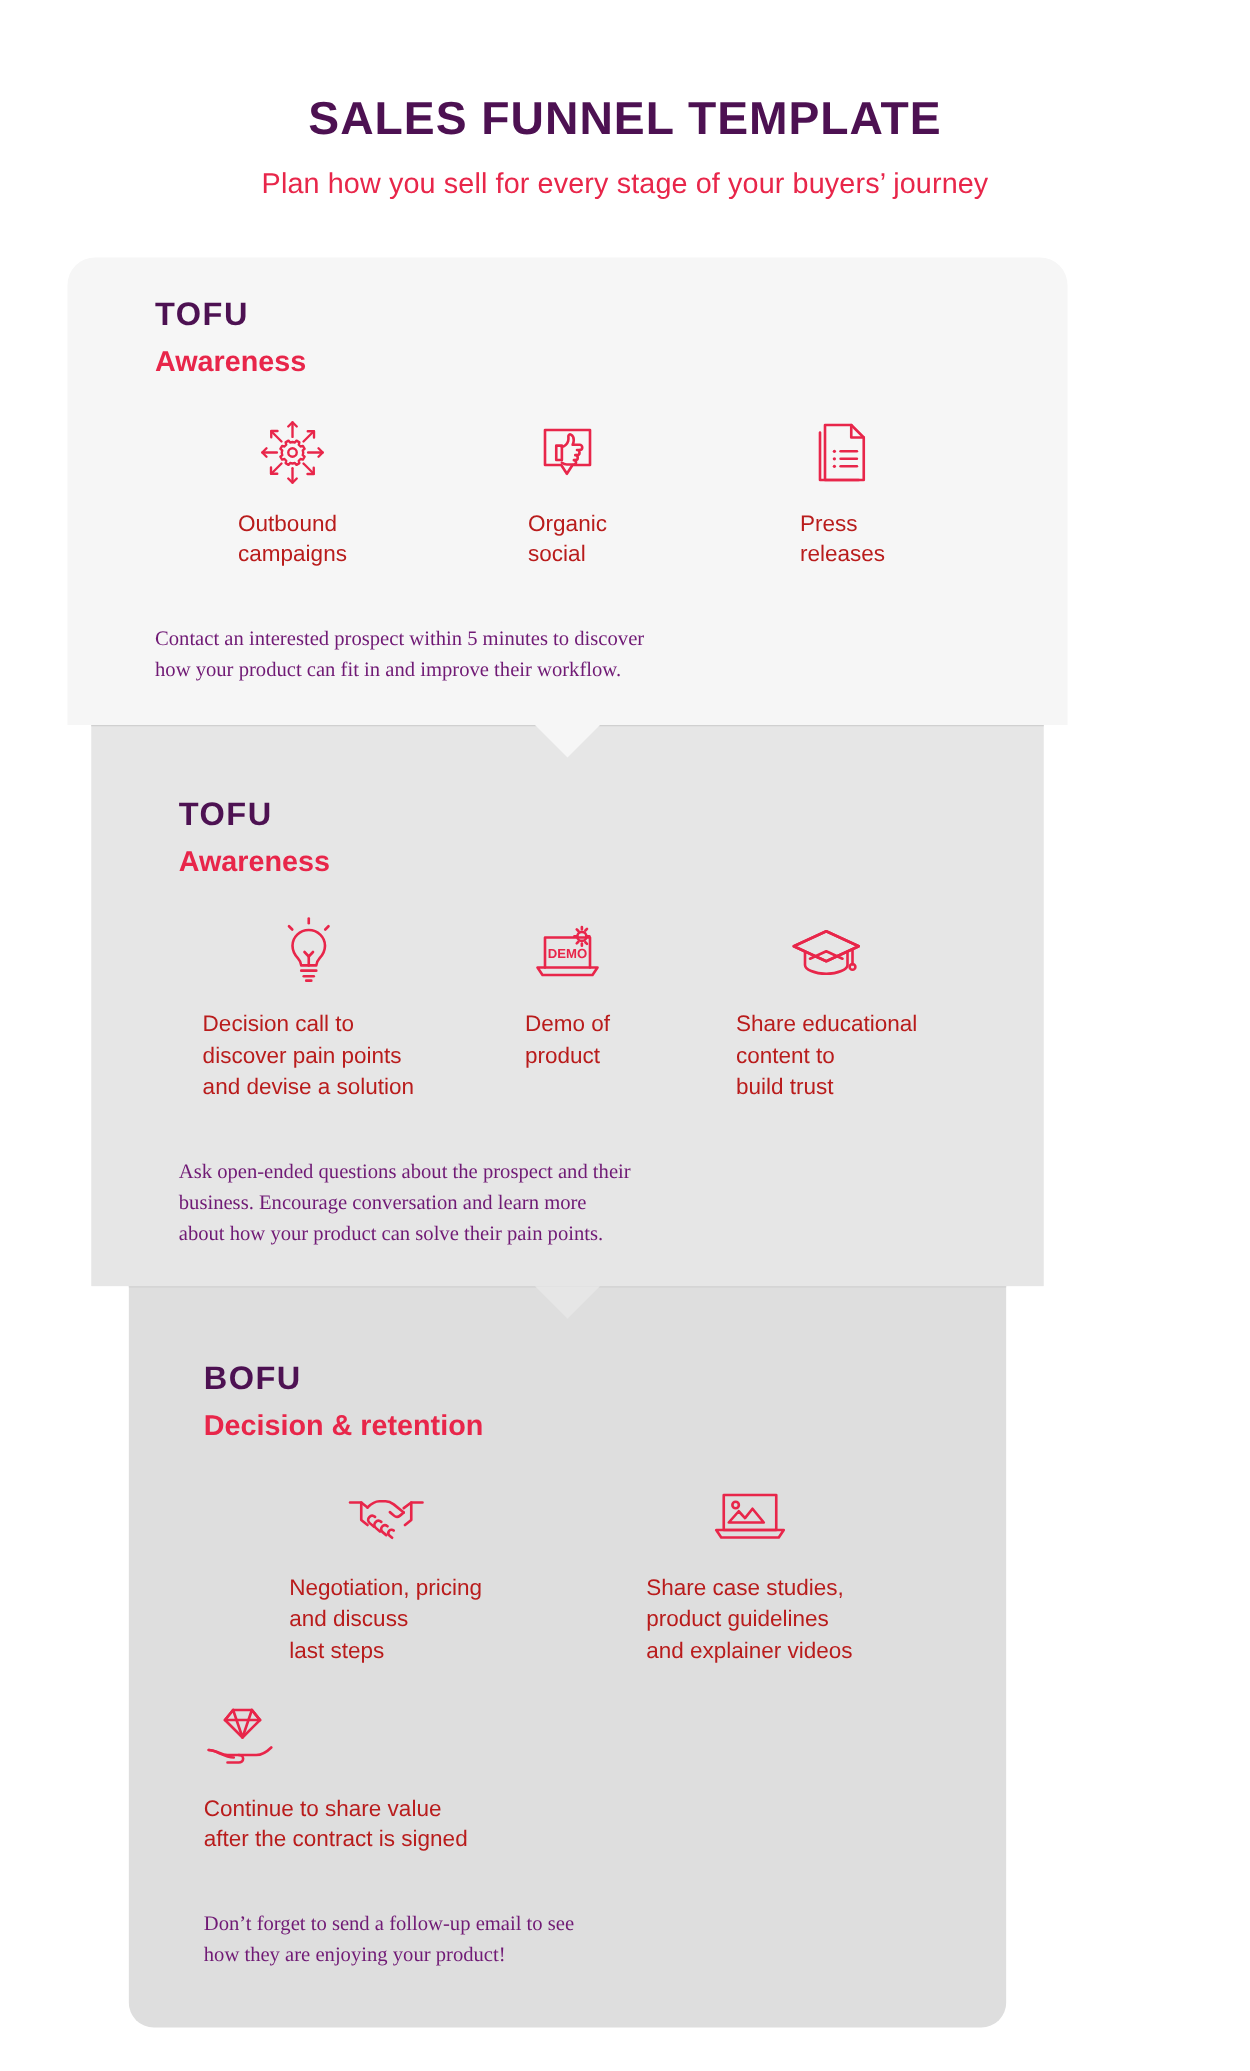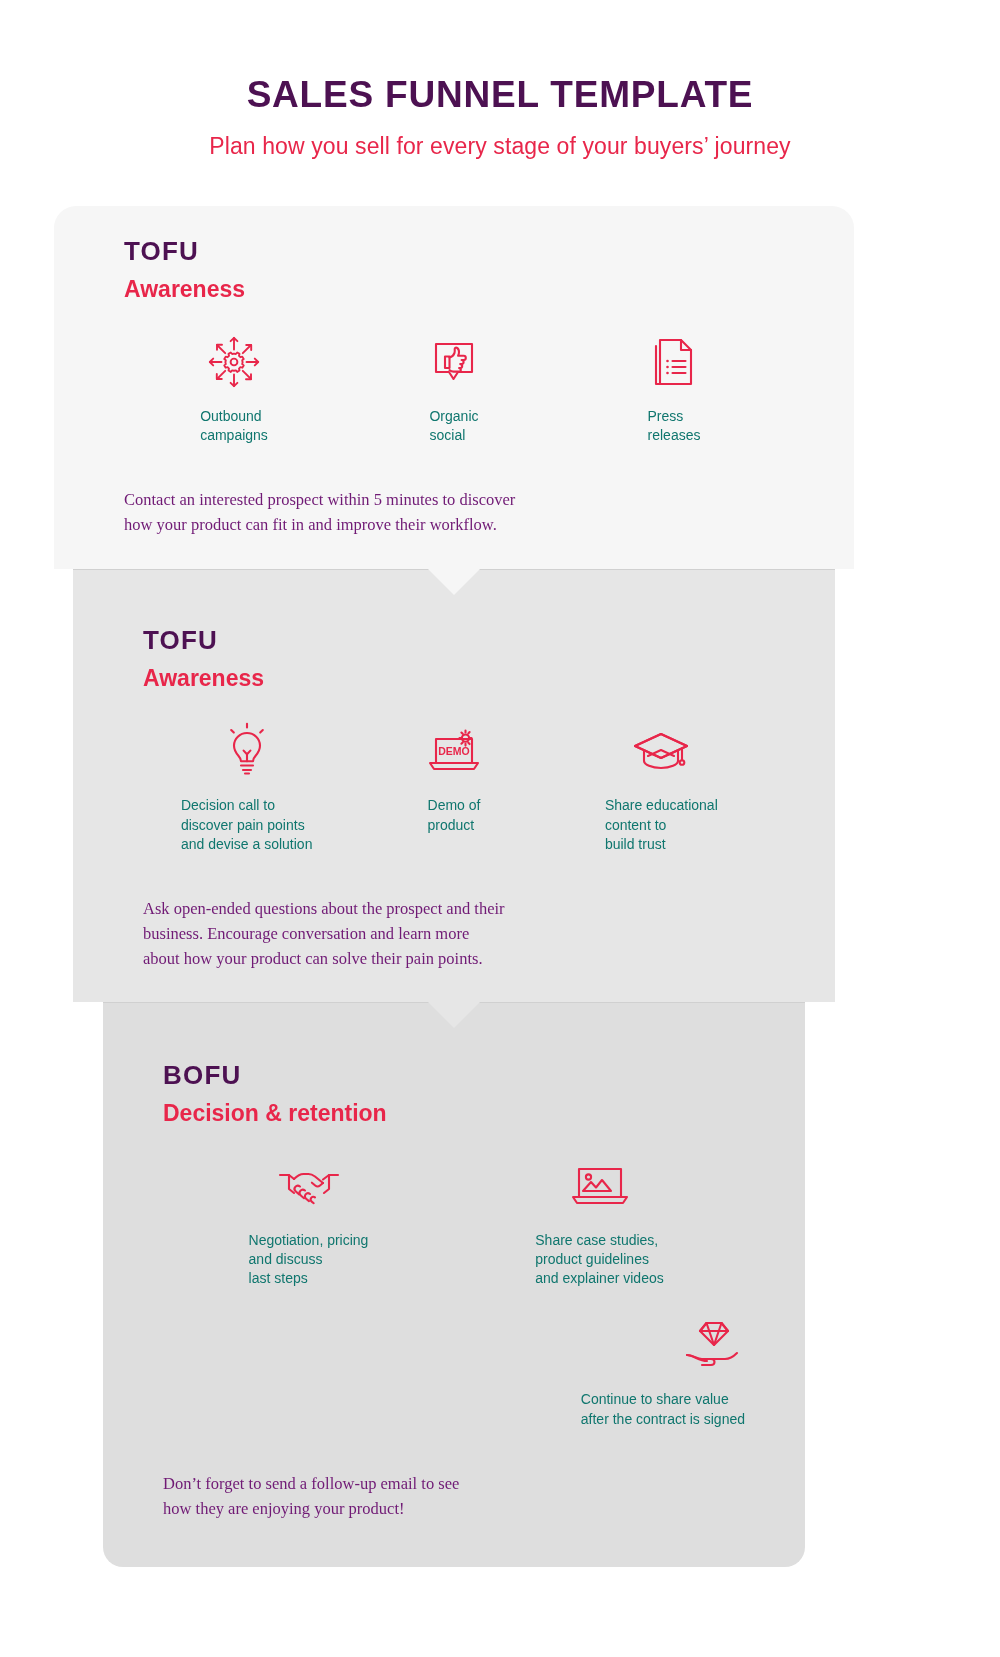--- a/index.html
+++ b/index.html
@@ -126,38 +126,38 @@
     padding: 0 8px;
   }
   .icon-box {
     height: 62px;
     display: flex;
     align-items: center;
     justify-content: center;
     margin-bottom: 14px;
   }
   .item-label {
-    font-size: 14px;
+    font-size: 18px;
     line-height: 1.38;
-    color: #0f766e;
+    color: #b91c1c;
     white-space: pre-line;
   }
   .stage-note {
     margin-top: 42px;
     font-size: 16.5px;
     line-height: 1.52;
     color: #701a75;
     white-space: pre-line;
     font-family: Liberation Serif, serif;
   }
 
   .single-item {
     display: flex;
     flex-direction: column;
-    align-items: flex-end;
+    align-items: flex-start;
     margin-top: 26px;
   }
 </style>
 </head>
 <body>
 
 <div class="page">
 
   <div class="header">
     <div class="main-title">SALES FUNNEL TEMPLATE</div>

